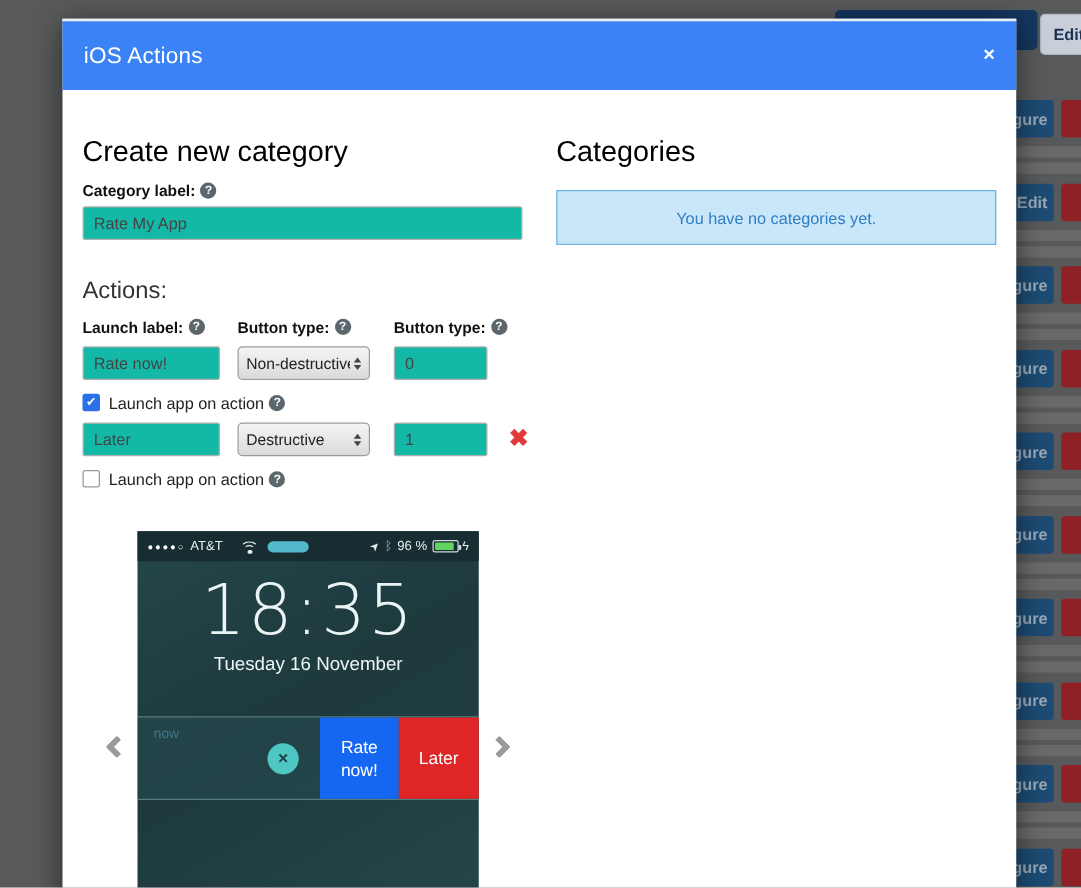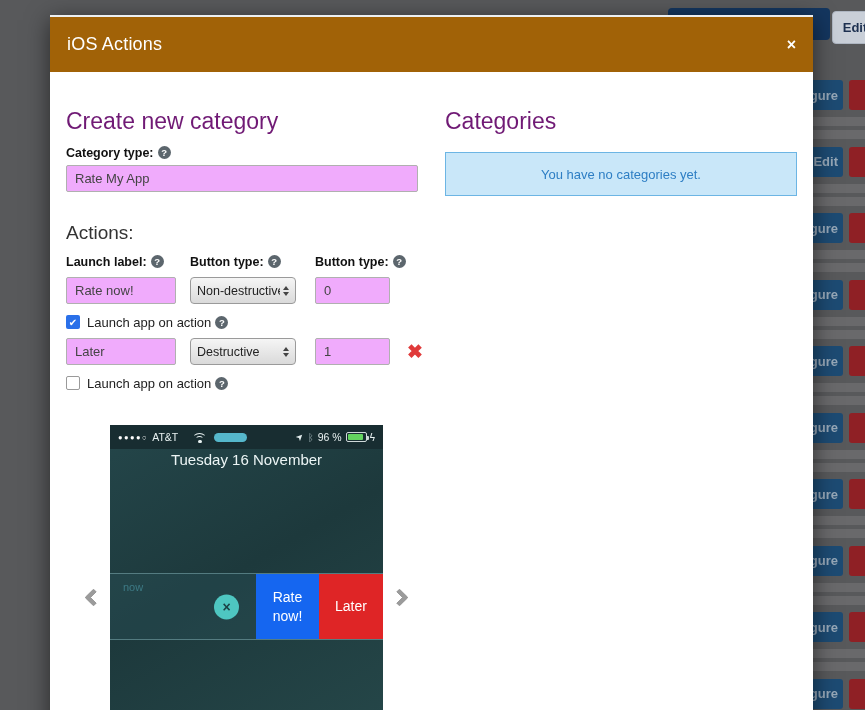--- a/index.html
+++ b/index.html
@@ -25,39 +25,39 @@
   .bg-btn { position:absolute; top:0; right:22px; width:112px; height:30px;
     background:#1d4b73; border-radius:3px; color:#97a8b8; font-size:13px; font-weight:bold;
     display:flex; align-items:center; justify-content:flex-end; padding-right:5px; }
   .bg-del { position:absolute; top:0; right:-12px; width:28px; height:30px;
     background:#8f2025; border-radius:3px; }
 
   
   .modal { position:absolute; left:50px; top:15px; width:763px; height:790px;
     background:#fff; border-top:2px solid #eceff1;
     box-shadow:0 5px 22px rgba(0,0,0,.55); }
-  .modal-header { background:#a16207; height:55px; display:flex; align-items:center;
+  .modal-header { background:#3b82f6; height:55px; display:flex; align-items:center;
     padding:0 17px; }
   .modal-title { color:#fff; font-size:18px; letter-spacing:.2px; }
   .modal-close { margin-left:auto; color:#fff; font-size:16px; font-weight:bold;
     cursor:pointer; line-height:1; }
   .modal-body { display:flex; padding:36px 16px 0; }
   .col-left { width:372px; flex:none; }
   .col-right { flex:1; padding-left:7px; }
 
-  h2.h { font-size:23px; font-weight:400; color:#701a75; line-height:27px; }
+  h2.h { font-size:23px; font-weight:400; color:#000000; line-height:27px; }
   h3.h { font-size:19px; font-weight:400; color:#333; line-height:22px; margin-top:30px; }
 
   .fld-label { margin-top:10px; font-size:12.5px; font-weight:bold; color:#111;
     height:15px; display:flex; align-items:center; }
   .help { display:inline-flex; width:13px; height:13px; border-radius:50%;
     background:#5c666d; color:#fff; font-size:9.5px; font-weight:bold;
     align-items:center; justify-content:center; margin-left:4px; flex:none; }
   input.txt { height:27px; border:1px solid #b0b0b0; border-radius:2px;
-    font-family:inherit; font-size:13px; color:#444; padding:0 8px; background:#f0abfc; }
+    font-family:inherit; font-size:13px; color:#444; padding:0 8px; background:#14b8a6; }
   .cat-input { width:352px; margin-top:5px; display:block; }
 
   .col-labels { display:flex; margin-top:10px; height:15px; }
   .col-labels .cl { display:flex; align-items:center; font-size:12.5px; font-weight:bold; color:#111; }
   .cl.c1 { width:124px; } .cl.c2 { width:125px; }
 
   .frow { display:flex; align-items:center; margin-top:8px; height:27px; }
   .fi-text  { width:110px; margin-right:14px; }
   .fi-num   { width:75px; }
   .sel { width:106px; height:27px; margin-right:19px; border:1px solid #9a9a9a;
@@ -213,21 +213,21 @@
     <span class="modal-title">iOS Actions</span>
     <span class="modal-close">×</span>
   </div>
 
   <div class="modal-body">
 
     <div class="col-left">
       <h2 class="h">Create new category</h2>
 
       <div class="fld-label">
-        <span>Category type:</span>
+        <span>Category label:</span>
         <span class="help">?</span>
       </div>
       <input class="txt cat-input" value="Rate My App" style="">
 
       <h3 class="h">Actions:</h3>
 
       <div class="col-labels">
         <span class="cl c1">
             <span>Launch label:</span>
             <span class="help">?</span>
@@ -296,20 +296,21 @@
             <span class="loc">➤</span>
             <span class="bt">ᛒ</span>
             <span class="pct">96 %</span>
             <span class="batt">
                 <span class="fill"></span>
                 <span class="tip"></span>
               </span>
             <span class="bolt">ϟ</span>
           </div>
           <div class="clockarea">
+            <div class="clock">18:35</div>
             <div class="date">Tuesday 16 November</div>
           </div>
           <div class="notif">
             <div class="notif-left">
               <span class="now">now</span>
               <span class="dismiss">×</span>
             </div>
             <div class="notif-btn blue">Rate now!</div>
             <div class="notif-btn red">Later</div>
           </div>

